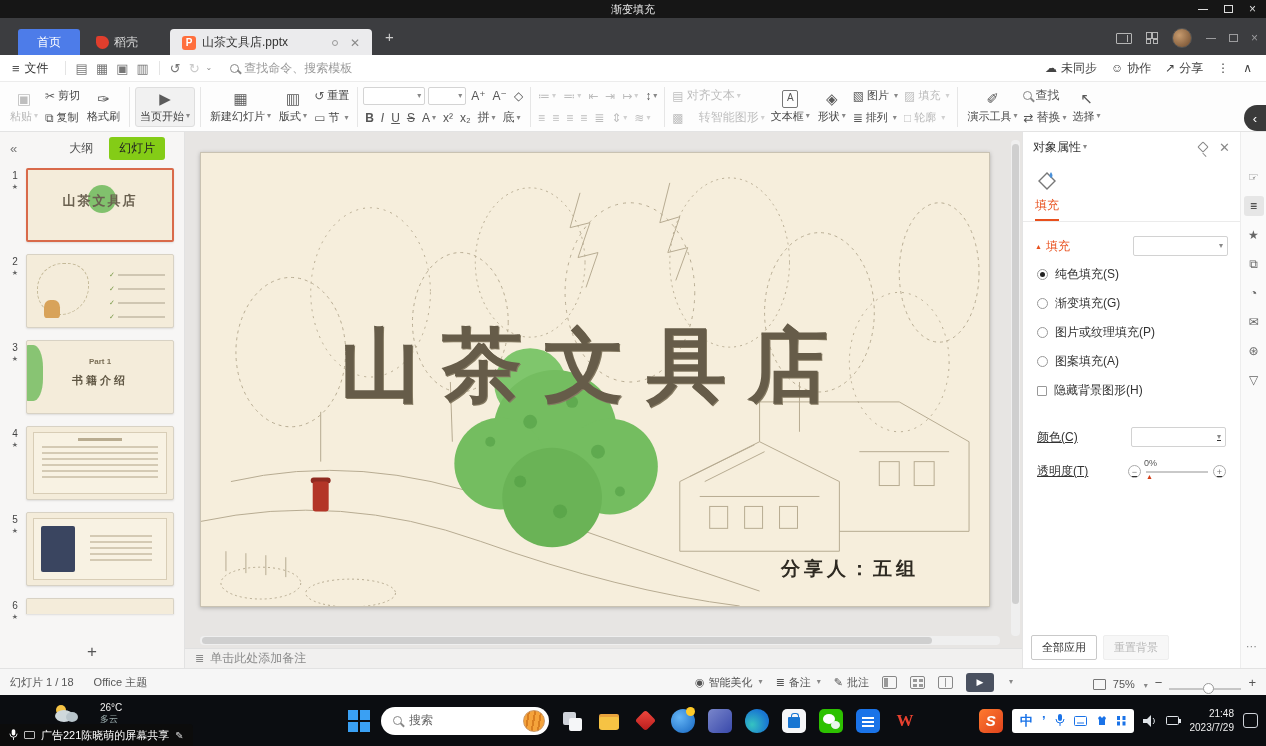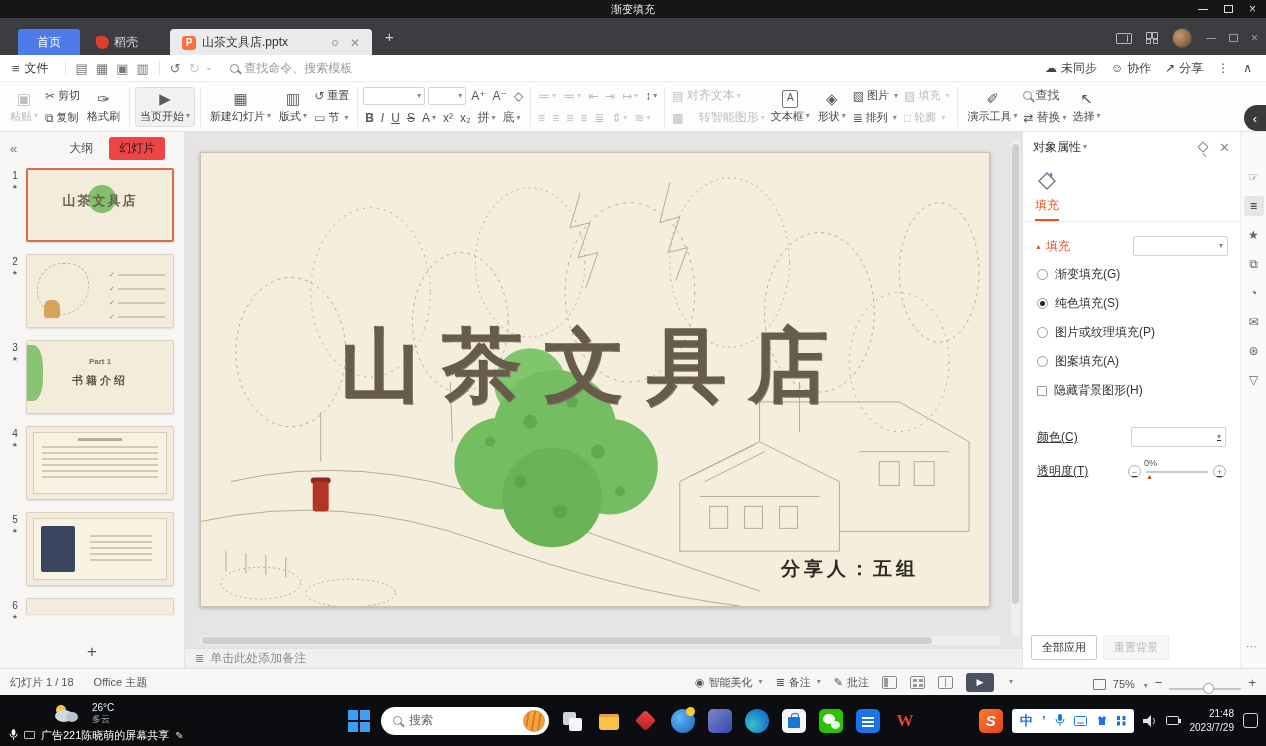--- a/index.html
+++ b/index.html
@@ -71,21 +71,21 @@
   .tb-it .g{font-size:12px;}
   .fb{font-weight:bold;} .fi{font-style:italic;} .fu{text-decoration:underline;} .fs{text-decoration:line-through;}
   .combo{border:1px solid #d4d4d4;background:#fff;height:18px;border-radius:2px;display:inline-flex;align-items:center;justify-content:flex-end;padding-right:3px;}
   #tb-collapse{position:absolute;right:0;top:105px;width:22px;height:26px;background:#3a3a3a;color:#fff;border-radius:13px 0 0 13px;display:flex;align-items:center;justify-content:center;font-size:13px;z-index:5;}
   
   #sidebar{left:0;top:132px;width:185px;height:536px;background:#f7f6f5;border-right:1px solid #e2e2e2;}
   .sb-head{height:32px;display:flex;align-items:center;padding:0 10px;gap:26px;}
   .sb-back{color:#777;font-size:13px;}
   .sb-tabs{display:flex;gap:6px;margin-left:16px;}
   .sb-tab{padding:3px 10px;font-size:12px;color:#555;border-radius:3px;}
-  .sb-tab.active{background:#ef4444;color:#222;padding-left:10px;}
+  .sb-tab.active{background:#84cc16;color:#222;padding-left:10px;}
   #thumb-list{height:476px;overflow:hidden;padding-top:4px;}
   .thumb-row{display:flex;margin:0 10px 12px 4px;}
   .t-col{width:22px;display:flex;flex-direction:column;align-items:center;padding-top:2px;}
   .tnum{font-size:10px;color:#444;}
   .tstar{font-size:7px;color:#666;margin-top:2px;}
   .thumb{flex:1;height:74px;background:#f4ecda;border:1px solid #d8d2c4;border-radius:2px;position:relative;overflow:hidden;box-shadow:0 1px 2px rgba(0,0,0,.1);}
   .thumb.sel{border:2px solid #d96a4a;}
   .thumb-row.partial{margin-bottom:4px;}
   .thumb-row.partial .thumb{height:16px;border-bottom:none;border-radius:2px 2px 0 0;}
   .mtree{position:absolute;left:42%;top:22%;width:28px;height:28px;background:#74bd60;border-radius:50%;opacity:.9;}
@@ -158,21 +158,21 @@
   .vb2::before{content:"";position:absolute;left:2px;top:2px;width:4px;height:3px;background:#999;box-shadow:6px 0 0 #999,0 5px 0 #999,6px 5px 0 #999;}
   .vb3::before{content:"";position:absolute;left:6px;top:1px;bottom:1px;width:1px;background:#999;}
   .playbtn{width:28px;height:19px;background:#4a5160;color:#fff;border-radius:3px;display:flex;align-items:center;justify-content:center;font-size:9px;}
   #sb-right{position:absolute;right:10px;display:flex;align-items:flex-end;gap:7px;}
   .fitic{width:13px;height:11px;border:1px solid #777;border-radius:1px;}
   .zslider{position:relative;width:72px;height:2px;background:#c6c6c6;}
   .zslider .knob{position:absolute;left:46%;top:-5px;width:11px;height:11px;background:#fff;border:1px solid #999;border-radius:50%;}
   .zpm{font-size:13px;color:#555;}
   
   #taskbar{left:0;top:695px;width:1266px;height:51px;background:#0b0d11;}
-  #weather{position:absolute;left:52px;top:7px;display:flex;gap:14px;align-items:center;justify-content:flex-end;}
+  #weather{position:absolute;left:52px;top:7px;display:flex;gap:22px;align-items:center;justify-content:flex-end;}
   #weather .t1{font-size:10px;color:#eee;line-height:1.2;}
   #weather .t2{font-size:9px;color:#9aa;line-height:1.2;}
   #tk-center{position:absolute;left:348px;top:0;height:51px;display:flex;align-items:center;gap:11px;}
   .tk-start{width:22px;height:22px;position:relative;}
   .tk-start::before{content:"";position:absolute;left:0;top:0;width:10px;height:10px;background:#3aa0f3;box-shadow:12px 0 0 #3aa0f3,0 12px 0 #3aa0f3,12px 12px 0 #3aa0f3;}
   #tk-search{width:168px;height:28px;background:#fff;border-radius:14px;display:flex;align-items:center;gap:7px;padding:0 4px 0 12px;}
   #tk-search .s-lbl{color:#666;font-size:12px;flex:1;}
   .tiger{width:22px;height:22px;border-radius:50%;background:repeating-linear-gradient(100deg,#f5a33b 0 4px,#d97e20 4px 6px);border:1px solid #c96;}
   #taskbar-apps{display:flex;align-items:center;gap:13px;}
   .tk{width:24px;height:24px;border-radius:5px;position:relative;display:flex;align-items:center;justify-content:center;}
@@ -702,26 +702,26 @@
     <div class="rp-divider"></div>
     <div class="rp-sec">
       <span class="tri">▲</span>
       <span>填充</span>
       <span class="rp-combo">
           <span class="arr">▾</span>
         </span>
     </div>
     <div id="fill-options">
         <div class="rp-opt">
+          <span class="radio on"></span>
+          <span>纯色填充(S)</span>
+        </div>
+        <div class="rp-opt">
           <span class="radio"></span>
           <span>渐变填充(G)</span>
-        </div>
-        <div class="rp-opt">
-          <span class="radio on"></span>
-          <span>纯色填充(S)</span>
         </div>
         <div class="rp-opt">
           <span class="radio"></span>
           <span>图片或纹理填充(P)</span>
         </div>
         <div class="rp-opt">
           <span class="radio"></span>
           <span>图案填充(A)</span>
         </div>
       </div>

